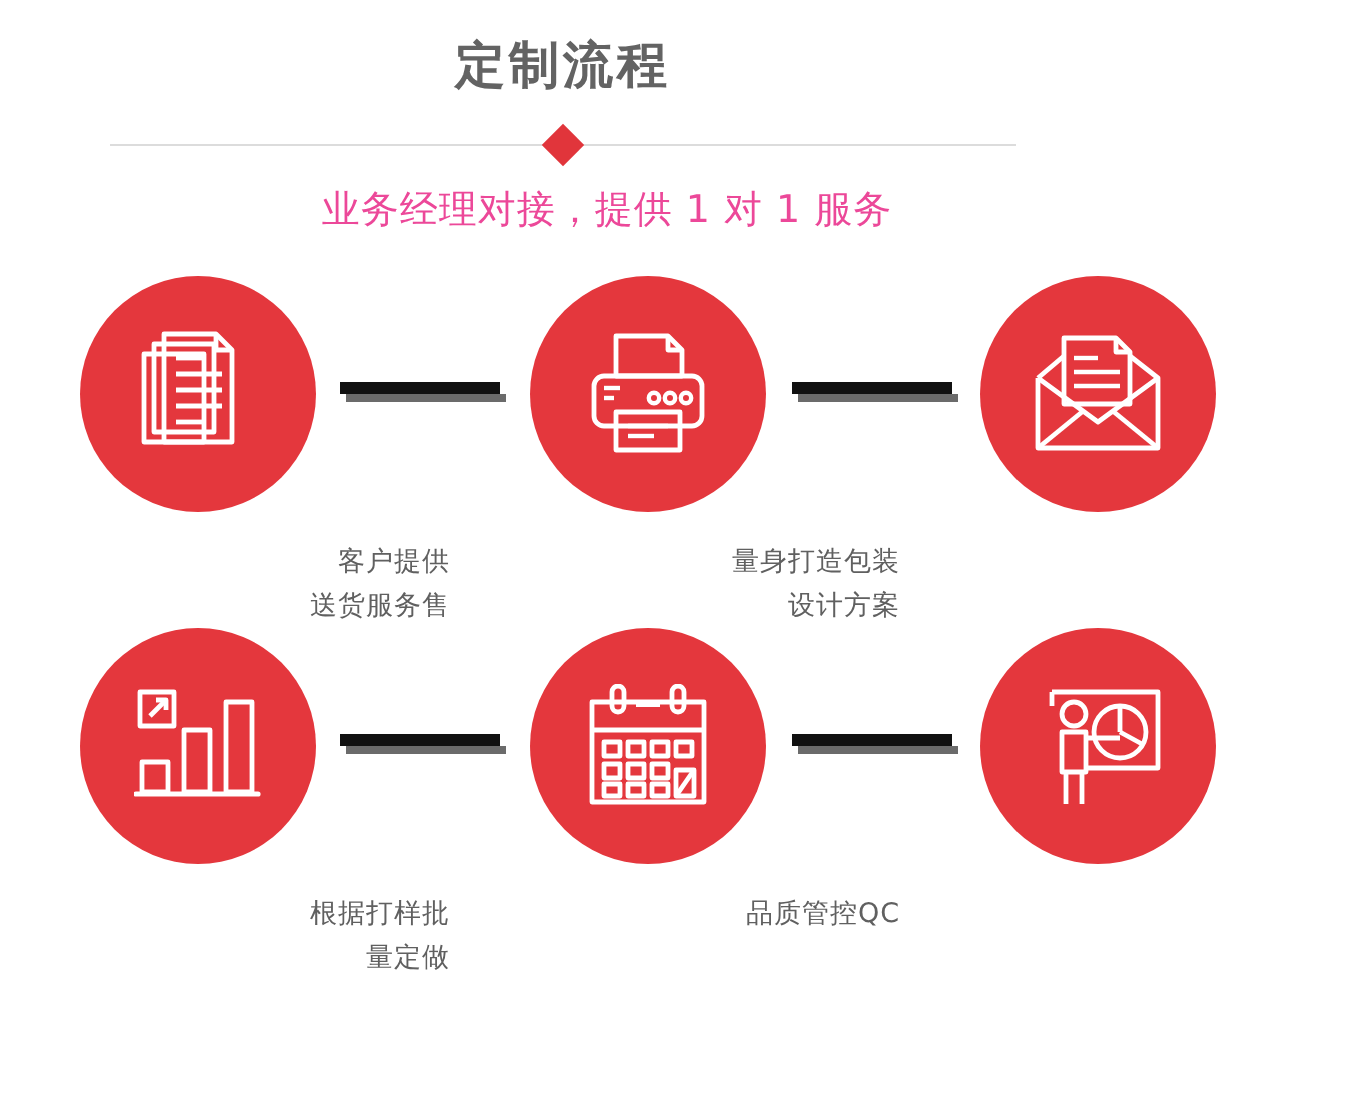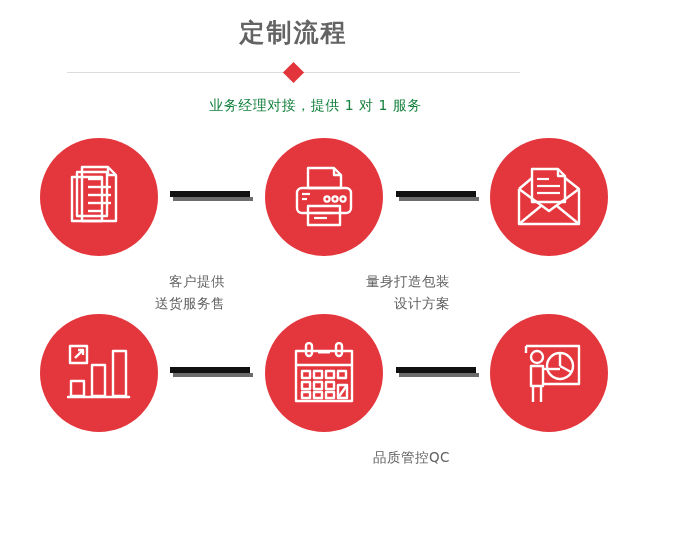--- a/index.html
+++ b/index.html
@@ -14,21 +14,20 @@
     font-family: "DejaVu Sans", "Liberation Sans", sans-serif;
     overflow: hidden;
     position: relative;
   }
 
   
   .header {
     width: 563px;
     padding-top: 16px;
     box-sizing: border-box;
-    margin-left: 12px;
   }
   .page-title {
     text-align: center;
     font-size: 25px;
     font-weight: bold;
     color: #636363;
     letter-spacing: 2px;
     line-height: 34px;
     margin: 0;
   }
@@ -51,22 +50,22 @@
     top: 14px;
     width: 15px;
     height: 15px;
     margin-left: -7.5px;
     margin-top: -7.5px;
     background: #e1353b;
     transform: rotate(45deg);
   }
   .subtitle {
     text-align: center;
-    font-size: 14px;
-    color: #15803d;
+    font-size: 19px;
+    color: #ec4899;
     line-height: 22px;
     margin: 6px 0 0 0;
     letter-spacing: 0.5px;
     padding-left: 44px;
   }
 
   
   .flow {
     position: relative;
     width: 675px;
@@ -271,20 +270,24 @@
           <g fill="none" stroke="#ffffff" stroke-width="2.4" stroke-linejoin="round">
             <rect x="3" y="3" width="17" height="17"></rect>
             <path d="M8 15 l8 -8"></path>
             <path d="M11 7 h5 v5"></path>
             <path d="M4 38 h13 v15 h-13 z"></path>
             <path d="M25 22 h13 v31 h-13 z"></path>
             <path d="M46 8 h13 v45 h-13 z"></path>
           </g>
           <line x1="1" y1="54" x2="62" y2="54" stroke="#ffffff" stroke-width="2.6" stroke-linecap="round"></line>
         </svg>
+      </div>
+      <div class="caption">
+        <span>根据打样批</span>
+        <span>量定做</span>
       </div>
     </div>
 
     <div class="col">
       <div class="circle">
         <svg width="62" height="62" viewBox="0 0 62 62">
           <g fill="none" stroke="#ffffff" stroke-width="2.4" stroke-linejoin="round">
             <path d="M3 9 h56 v50 h-56 z"></path>
             <line x1="3" y1="23" x2="59" y2="23"></line>
             <rect x="13" y="1" width="6" height="13" rx="3"></rect>

